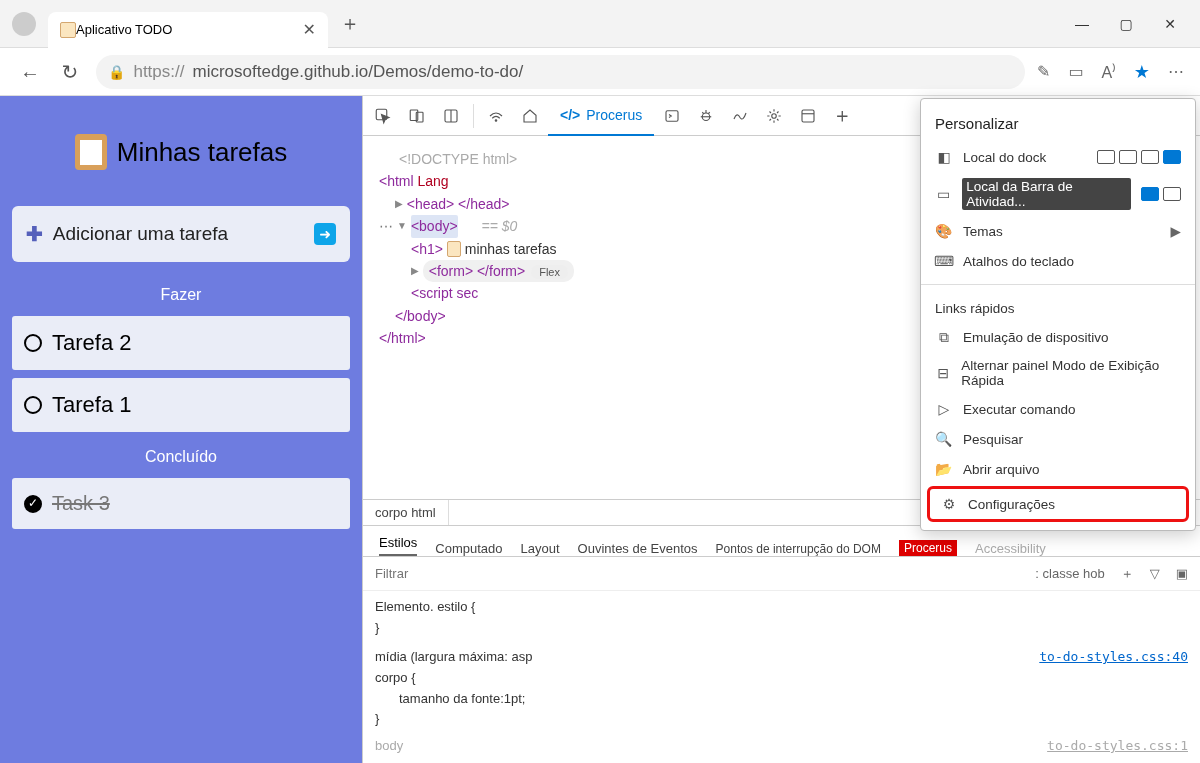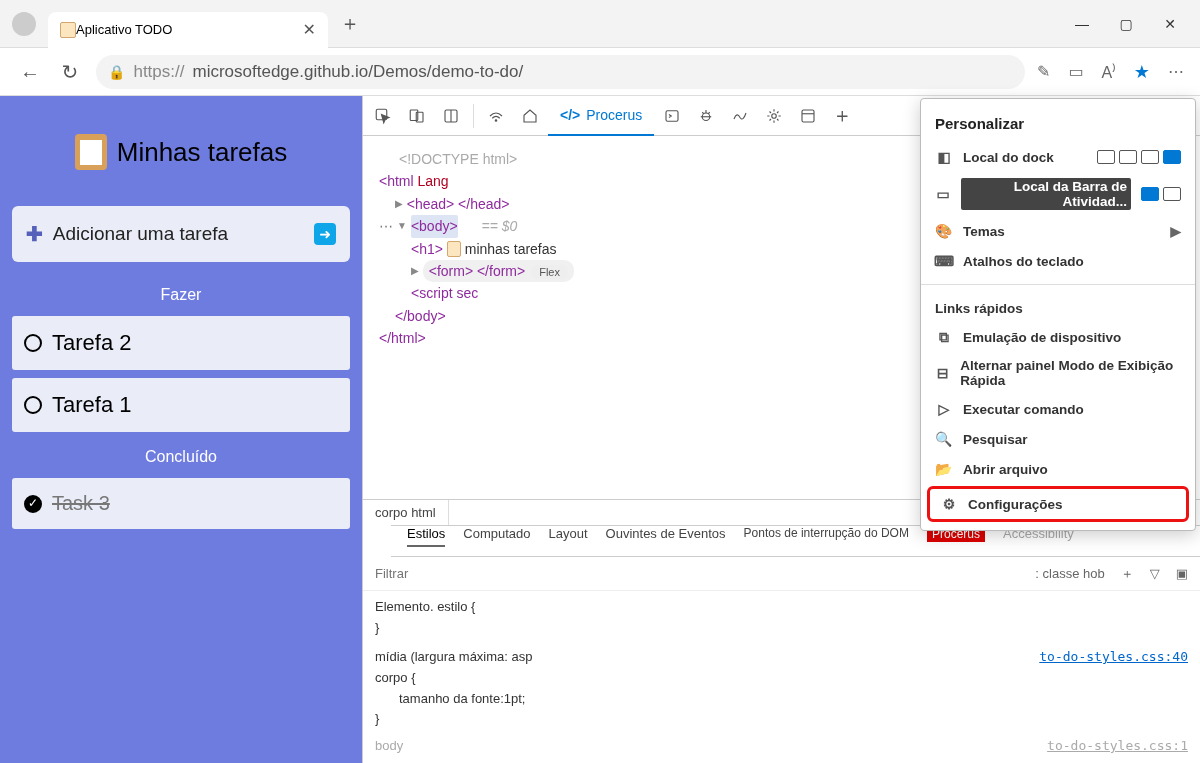--- a/index.html
+++ b/index.html
@@ -61,36 +61,36 @@
   .dom-row { display:flex; align-items:center; }
   .chev { color:#888; font-size:10px; margin-right:4px; cursor:pointer; }
   .dom-hl { background:#dde5f5; border-radius:2px; }
   .dots-left { color:#777; font-size:14px; margin-right:4px; }
   .ind1 { padding-left:16px; } .ind2 { padding-left:32px; }
   .flex-spacer { flex:1; }
 
   .breadcrumb { height:26px; border-top:1px solid #ccc; display:flex; align-items:center; font-size:13px; }
   .breadcrumb-item { padding:0 12px; border-right:1px solid #ddd; color:#444; height:100%; display:flex; align-items:center;}
   
-  .styles-tabs { height:32px; display:flex; align-items:flex-start; border-top:1px solid #ccc; border-bottom:1px solid #ccc; gap:18px; padding:0 16px; font-size:13px; color:#444;margin-left:28px;}
+  .styles-tabs { height:32px; display:flex; align-items:flex-end; border-top:1px solid #ccc; border-bottom:1px solid #ccc; gap:18px; padding:0 16px; font-size:13px; color:#444;}
   .styles-tabs .st-active { color:#000; border-bottom:2px solid #666; padding-bottom:4px;}
   .redbadge { background:#d00; color:#fff; font-size:12px; padding:1px 5px;}
   .graytxt { color:#aaa; }
 
   .filter-row { height:34px; display:flex; align-items:center; padding:0 12px; font-size:13px; color:#666; border-bottom:1px solid #eee;}
   .filter-row input { border:none; outline:none; font-size:13px; flex:1; color:#555;}
   .filter-right { display:flex; align-items:center; gap:16px; color:#666; font-size:13px;}
 
   .styles-body { font-family: Consolas, Menlo, monospace; font-size:13px; padding:6px 12px; line-height:1.6; color:#333; }
   .styles-link { color:#0066cc; text-decoration:underline; float:right; font-family:Consolas,monospace;}
   .styles-body .prop { padding-left:24px; color:#333; }
   .gray2 { color:#aaa;}
 
   
-  .popup { position:absolute; top:2px; right:4px; width:276px; background:#fff; border:1px solid #bbb; box-shadow:0 4px 18px rgba(0,0,0,0.2); border-radius:4px; z-index:50; padding:8px 0 0 0;font-weight:bold;}
+  .popup { position:absolute; top:2px; right:4px; width:276px; background:#fff; border:1px solid #bbb; box-shadow:0 4px 18px rgba(0,0,0,0.2); border-radius:4px; z-index:50; padding:8px 0 0 0;}
   .popup-title { font-size:15px; padding:8px 14px 10px 14px; color:#222;}
   .popup-row { display:flex; align-items:center; padding:6px 14px; gap:10px; font-size:13.5px; color:#333; cursor:pointer; }
   .popup-icon { width:18px; height:18px; display:flex; align-items:center; justify-content:center; color:#555; font-size:14px;}
   .dock-options { margin-left:auto; display:flex; gap:4px; }
   .dock-opt { width:18px; height:14px; border:1.5px solid #555; border-radius:2px; position:relative;}
   .dock-opt.sel { border-color:#0078d4; background:#0078d4;}
   .popup-sep { height:1px; background:#ddd; margin:8px 0;}
   .popup-section { font-size:13.5px; padding:8px 14px 6px 14px; color:#333;}
   .popup .settings-row { border:3px solid #e11; border-radius:6px; margin:2px 6px 8px 6px; padding:6px 10px;}
   .chev-r { margin-left:auto; color:#666;}
@@ -304,21 +304,21 @@
         <div class="dock-options">
           <span class="dock-opt"></span>
           <span class="dock-opt"></span>
           <span class="dock-opt"></span>
           <span class="dock-opt sel"></span>
         </div>
       </div>
 
       <div class="popup-row">
         <span class="popup-icon">▭</span>
-        <span class="hl" style="background:#444;color:#fff;padding:1px 4px;border-radius:2px;text-align:right;">Local da Barra de Atividad...</span>
+        <span class="hl" style="background:#444;color:#fff;padding:1px 4px;border-radius:2px;">Local da Barra de Atividad...</span>
         <div class="dock-options">
           <span class="dock-opt sel"></span>
           <span class="dock-opt"></span>
         </div>
       </div>
 
       <div class="popup-row">
         <span class="popup-icon">🎨</span>
         <span>Temas</span>
         <span class="chev-r">▶</span>

